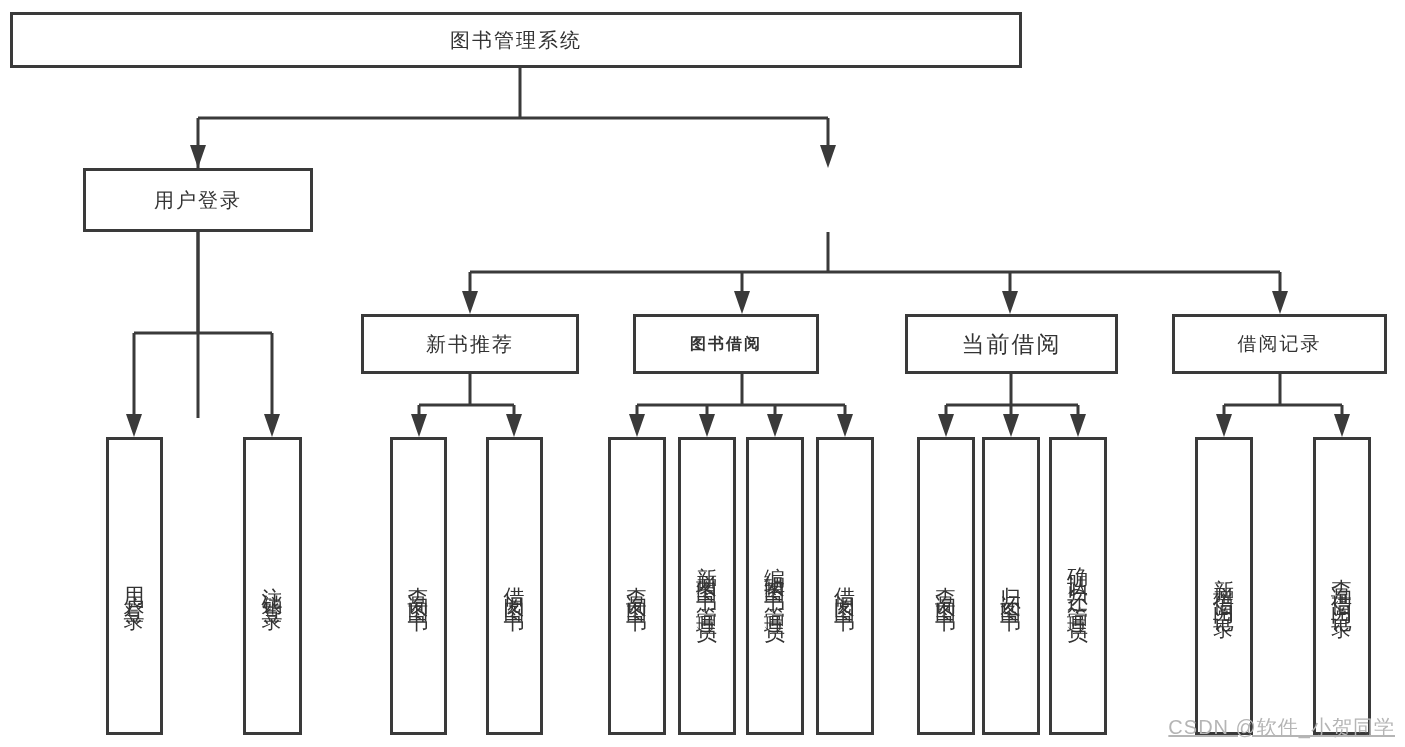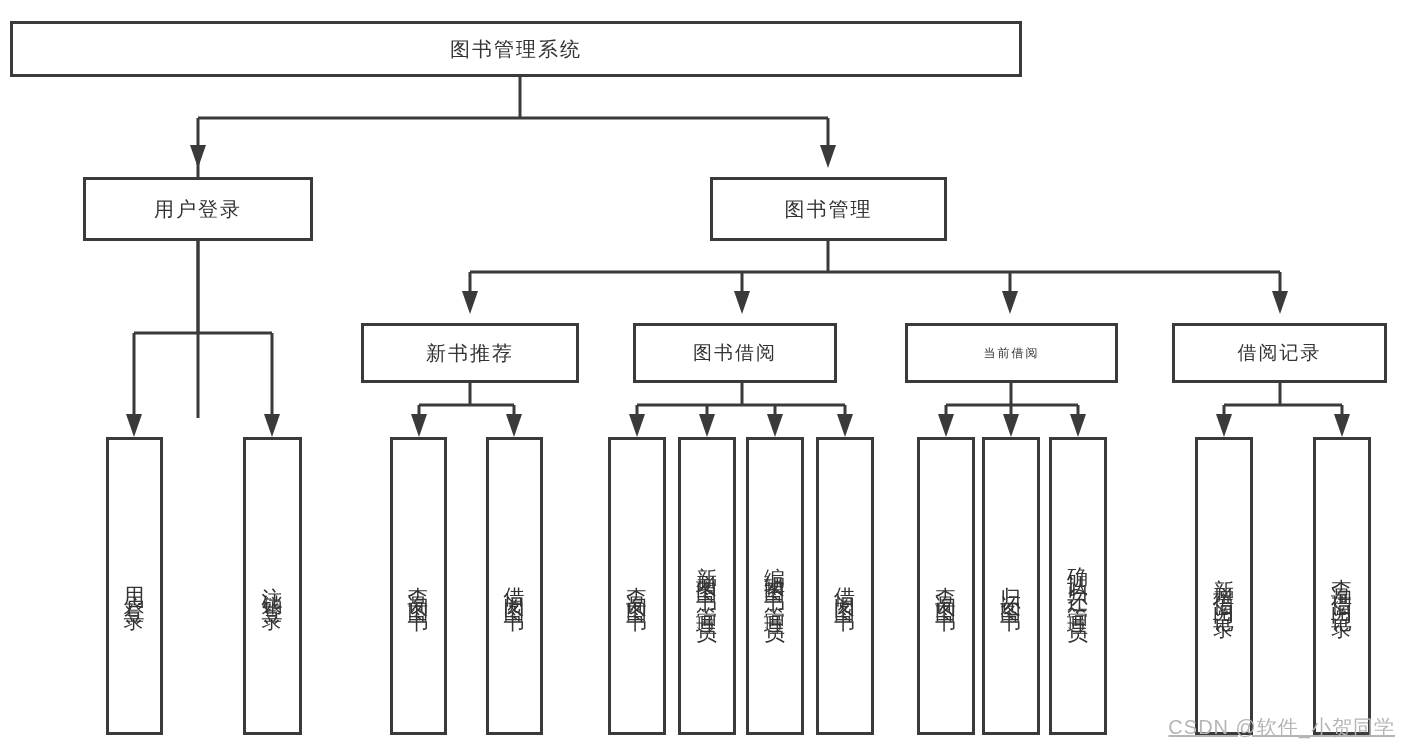--- a/index.html
+++ b/index.html
@@ -41,21 +41,20 @@
     position: absolute;
     background: var(--box-bg);
     border: 3px solid var(--line);
     display: flex;
     align-items: center;
     justify-content: center;
     color: var(--text);
     font-size: 20px;
     letter-spacing: 2px;
     white-space: nowrap;
-    margin-top: 9px;
   }
 
   .vbox {
     position: absolute;
     background: var(--box-bg);
     border: 3px solid var(--line);
     display: flex;
     align-items: center;
     justify-content: center;
     color: var(--text);
@@ -136,31 +135,28 @@
     </g>
   </svg>
 
   <div class="hbox" style="left:10px; top:12px; width:1012px; height:56px;">
     <span>图书管理系统</span>
   </div>
 
   <div class="hbox" style="left:83px; top:168px; width:230px; height:64px;">
     <span>用户登录</span>
   </div>
-  <div class="hbox" style="left:710px; top:168px; width:237px; height:64px;">
-    <span>图书管理</span>
-  </div>
 
   <div class="hbox" style="left:361px; top:314px; width:218px; height:60px; font-size:20px;">
     <span>新书推荐</span>
   </div>
-  <div class="hbox" style="left:633px; top:314px; width:204px; height:60px; font-size:19px;">
+  <div class="hbox" style="left:633px; top:314px; width:186px; height:60px; font-size:16px;font-weight:bold;">
     <span>图书借阅</span>
   </div>
-  <div class="hbox" style="left:905px; top:314px; width:213px; height:60px; font-size:12px;">
+  <div class="hbox" style="left:905px; top:314px; width:213px; height:60px; font-size:23px;">
     <span>当前借阅</span>
   </div>
   <div class="hbox" style="left:1172px; top:314px; width:215px; height:60px; font-size:19px;">
     <span>借阅记录</span>
   </div>
 
   <div class="vbox" style="left:106px; top:437px; width:57px; height:298px;">
     <span class="vlabel">用户登录</span>
   </div>
   <div class="vbox" style="left:243px; top:437px; width:59px; height:298px;">

